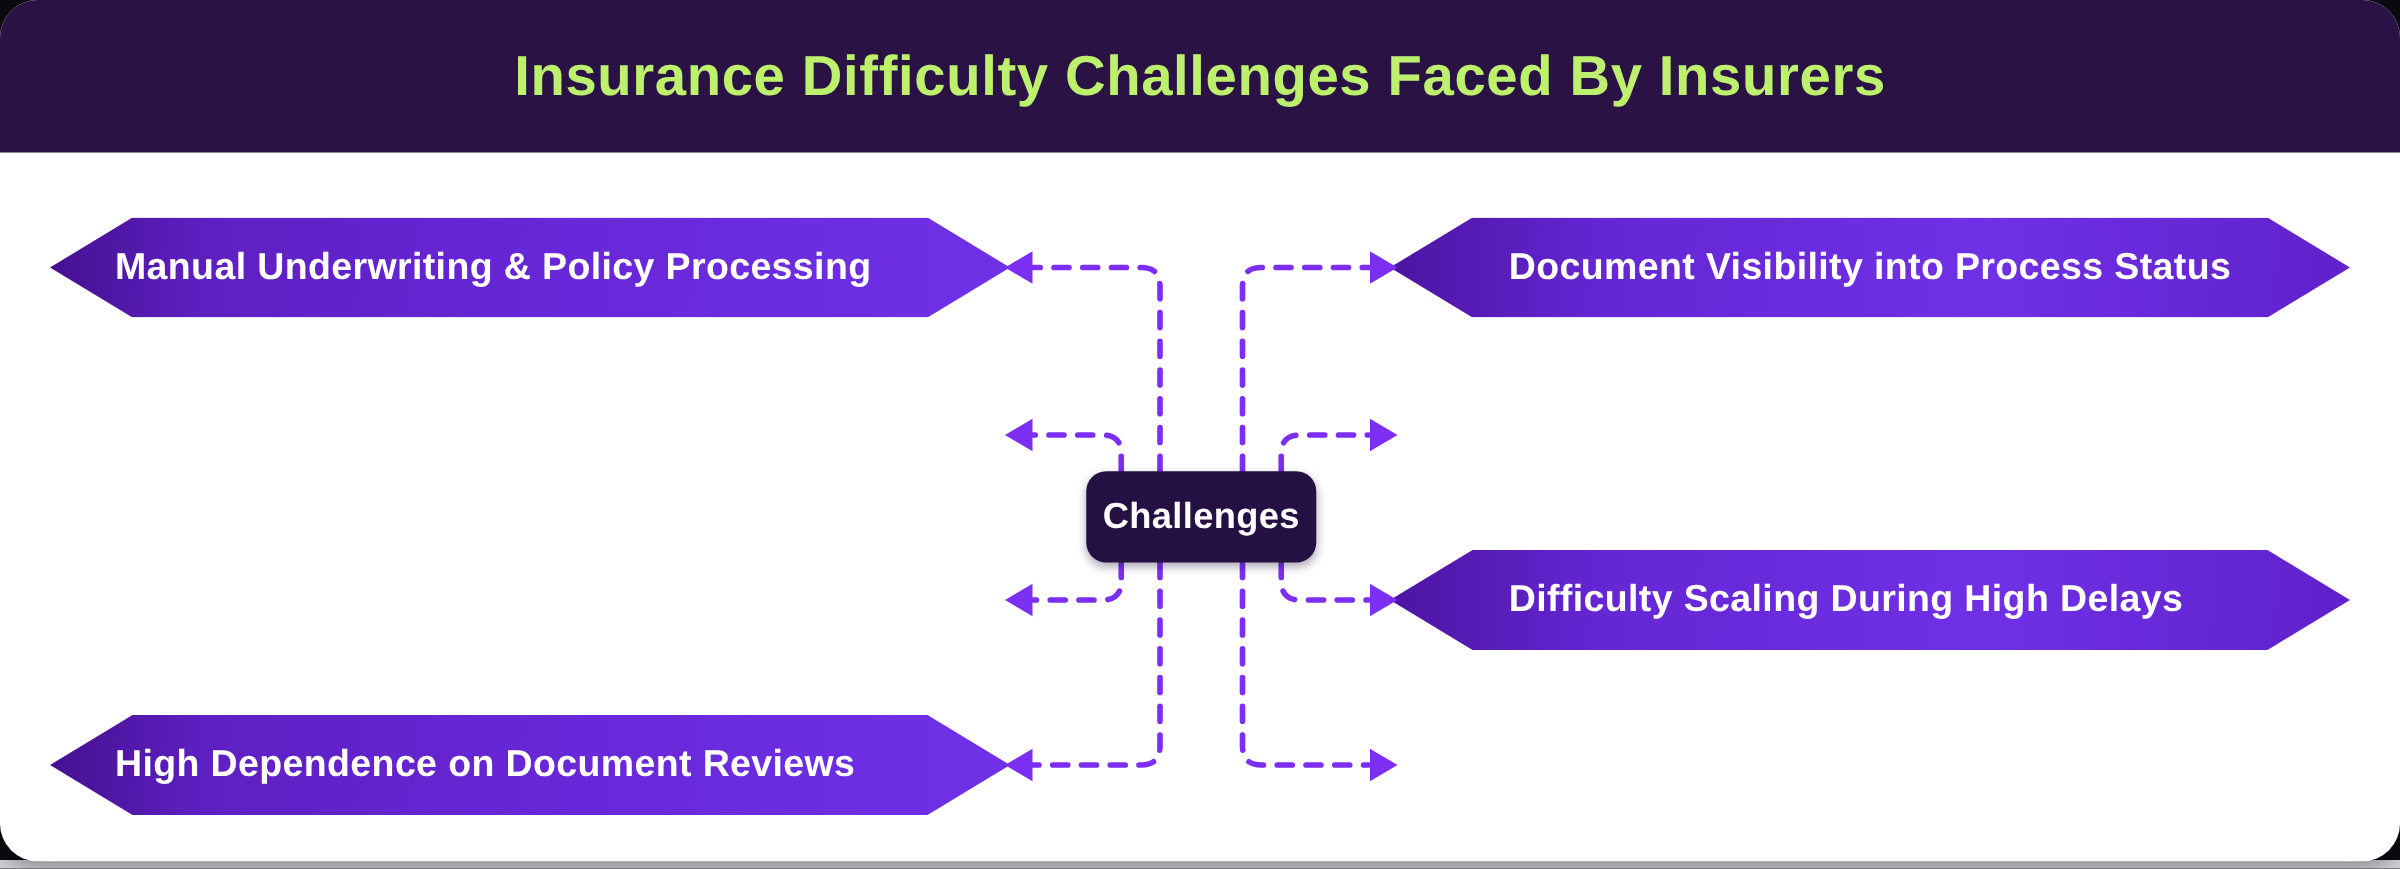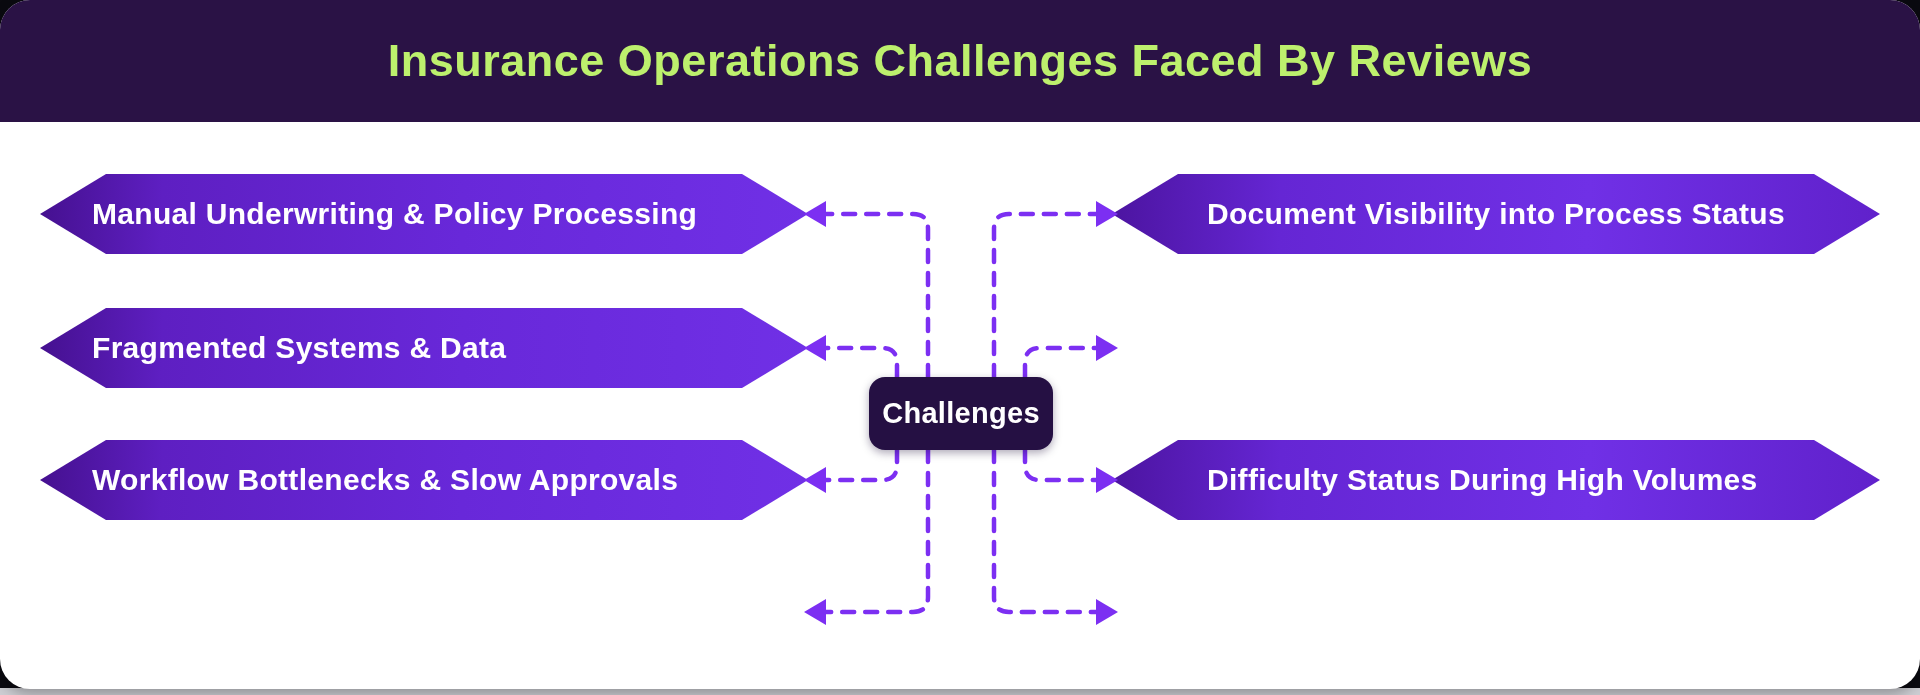--- a/index.html
+++ b/index.html
@@ -29,38 +29,35 @@
 </style>
 </head>
 <body>
 
 <div class="page">
   <div class="bottom-strip"></div>
 
   <div class="card">
 
     <div class="header">
-      <h1 class="title">Insurance Operations Challenges Faced By Reviews</h1>
+      <h1 class="title">Insurance Difficulty Challenges Faced By Insurers</h1>
     </div>
 
     <div class="banner left row1">
       <span class="banner-label">Manual Underwriting &amp; Policy Processing</span>
     </div>
-    <div class="banner left row2">
-      <span class="banner-label">Fragmented Systems &amp; Data</span>
-    </div>
-    <div class="banner left row3">
-      <span class="banner-label">Workflow Bottlenecks &amp; Slow Approvals</span>
+    <div class="banner left row4">
+      <span class="banner-label">High Dependence on Document Reviews</span>
     </div>
 
     <div class="banner right row1">
       <span class="banner-label">Document Visibility into Process Status</span>
     </div>
     <div class="banner right row3">
-      <span class="banner-label">Difficulty Status During High Volumes</span>
+      <span class="banner-label">Difficulty Scaling During High Delays</span>
     </div>
 
     <svg class="connector-layer" viewBox="0 0 1920 695" xmlns="http://www.w3.org/2000/svg">
 
       <path class="dash" d="M 928 377 V 229 Q 928 214 913 214 H 826"></path>
       <polygon class="ahead" points="804,214 826,201 826,227"></polygon>
 
       <path class="dash" d="M 897 377 V 363 Q 897 348 882 348 H 826"></path>
       <polygon class="ahead" points="804,348 826,335 826,361"></polygon>
 

